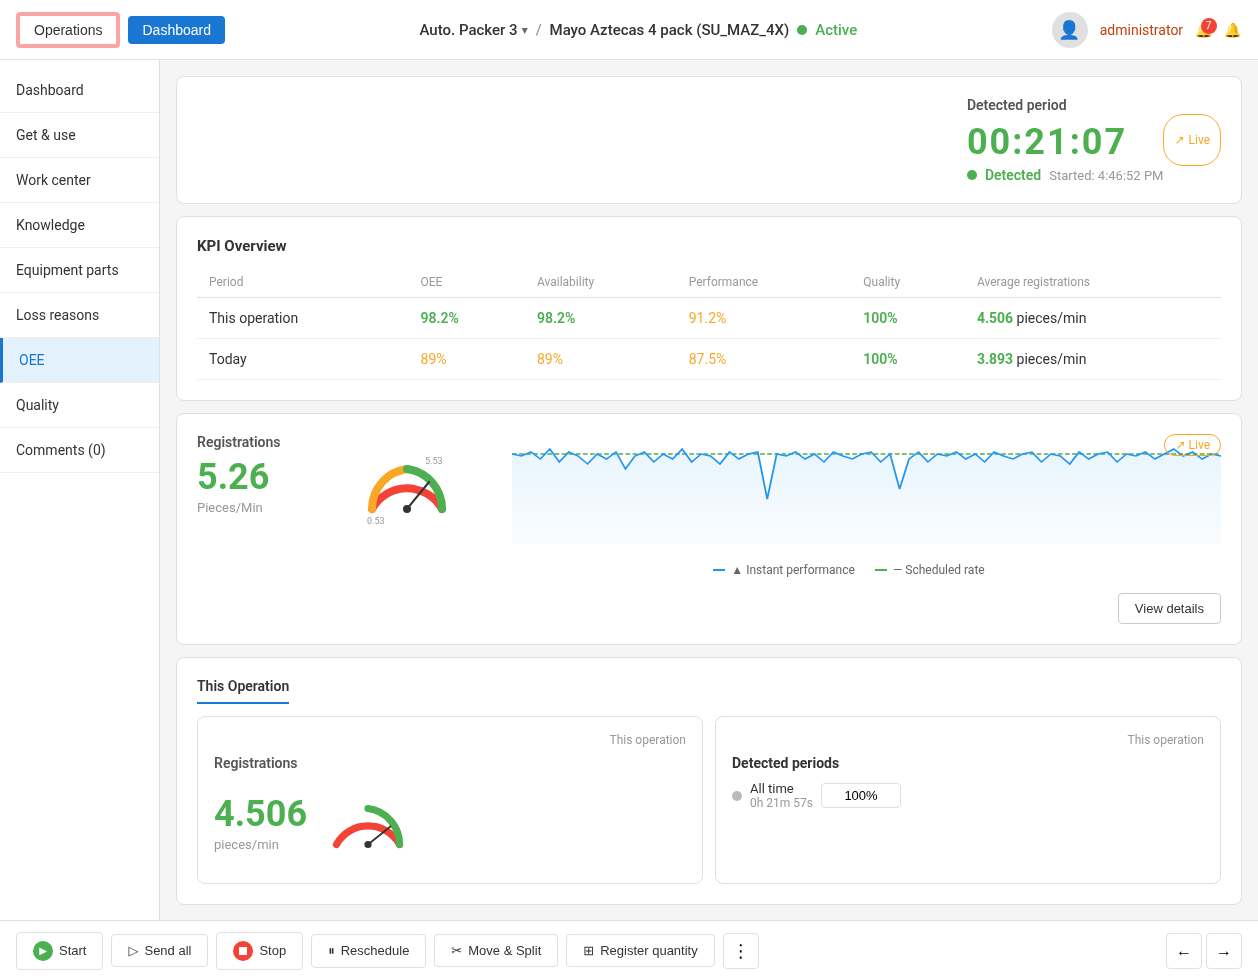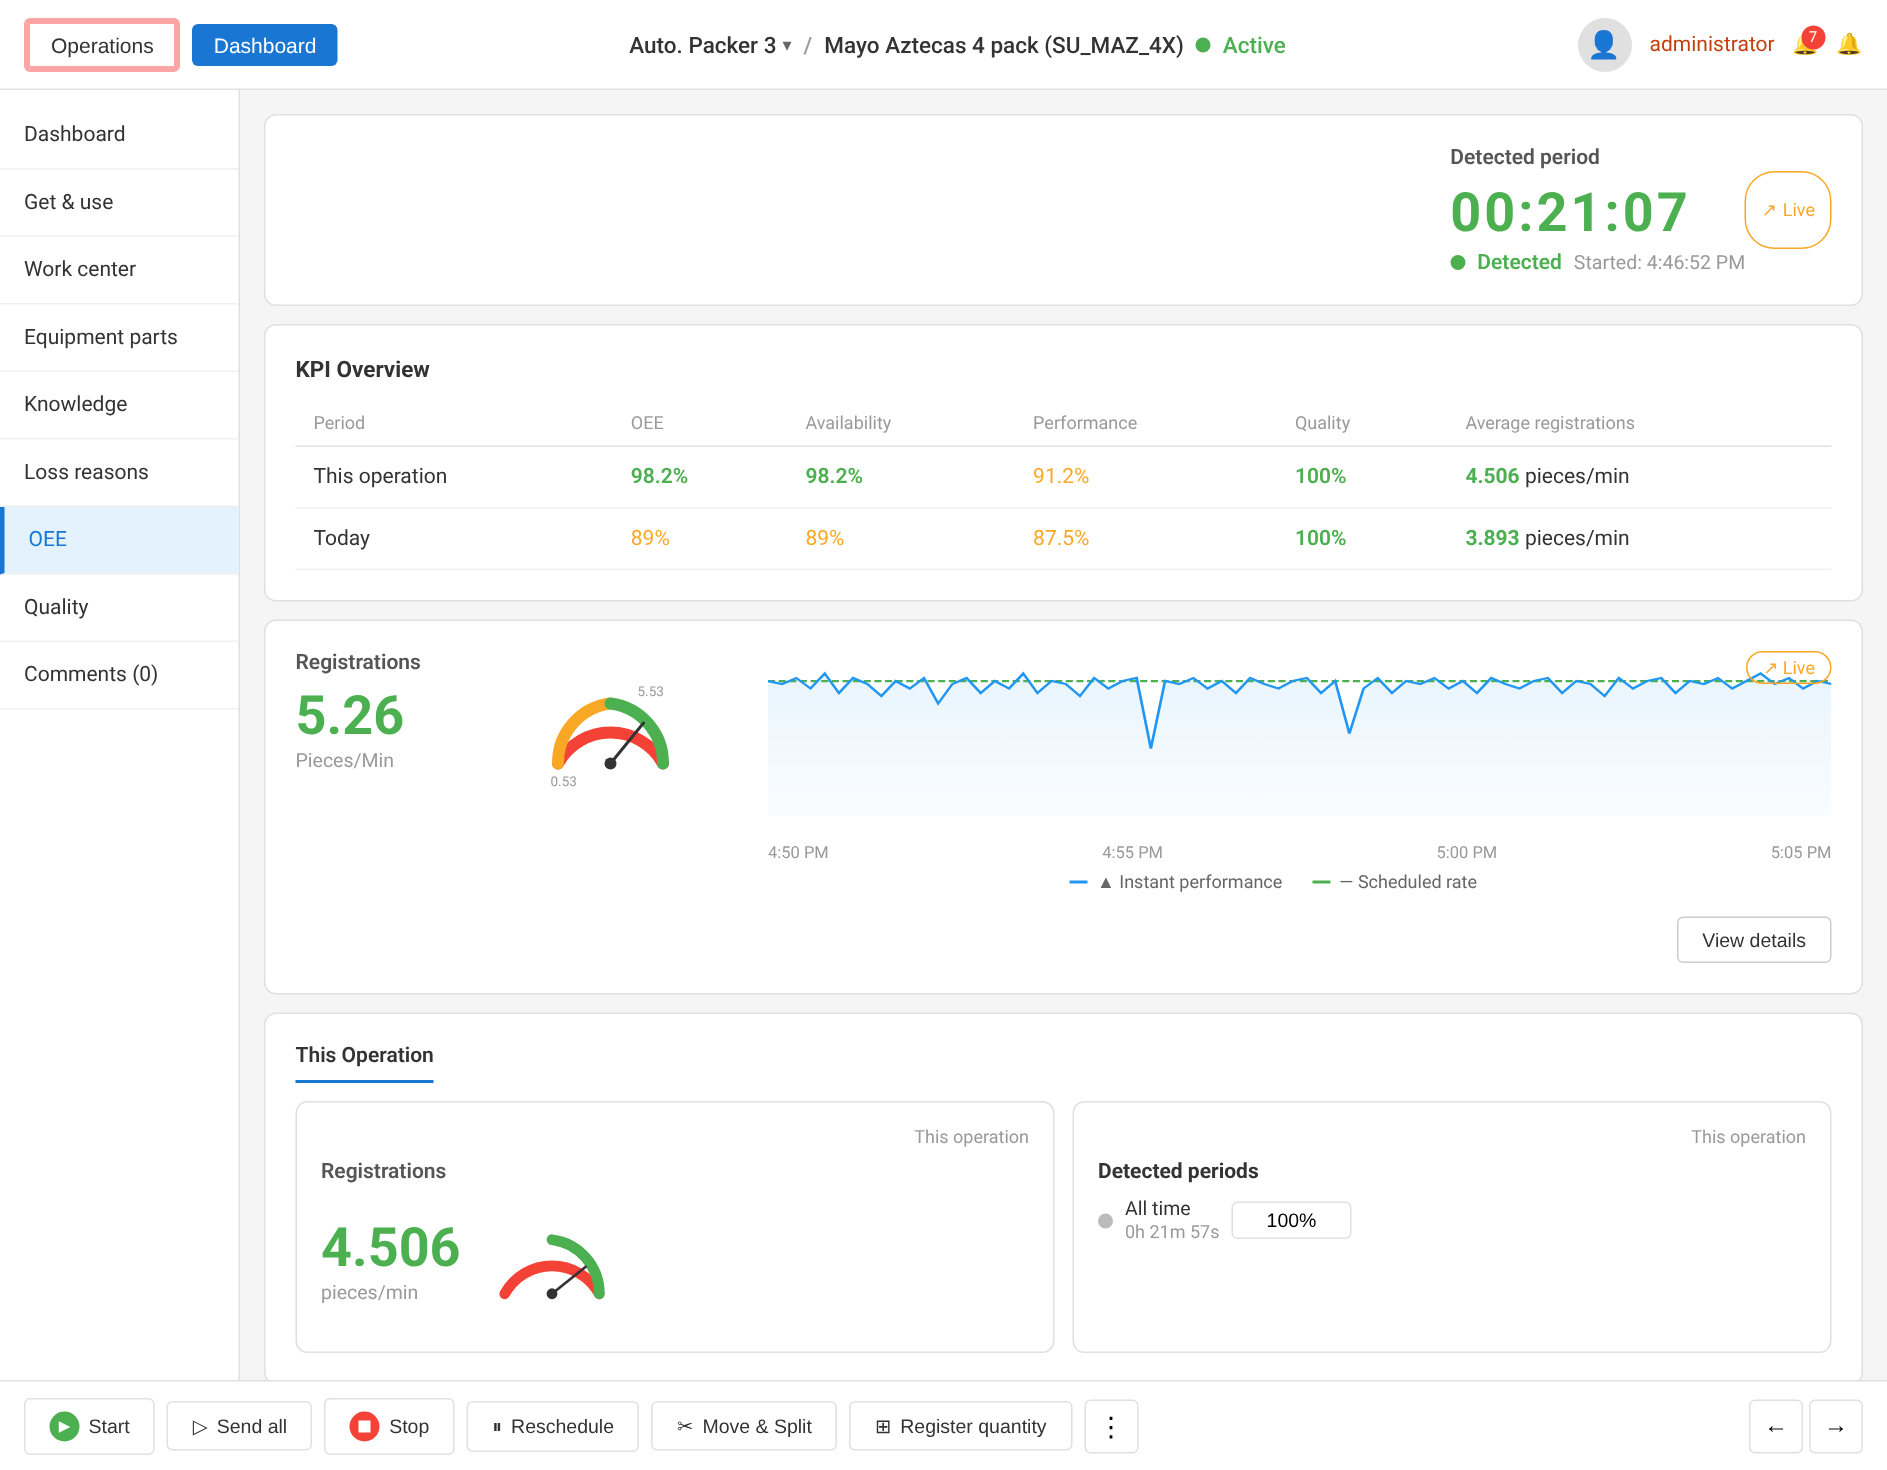--- a/index.html
+++ b/index.html
@@ -130,22 +130,22 @@
   </div>
 </nav>
 
 <div class="layout">
 
   <aside class="sidebar">
 
     <div class="sidebar-item">Dashboard</div>
     <div class="sidebar-item">Get &amp; use</div>
     <div class="sidebar-item">Work center</div>
+    <div class="sidebar-item">Knowledge</div>
     <div class="sidebar-item">Equipment parts</div>
-    <div class="sidebar-item">Knowledge</div>
     <div class="sidebar-item">Loss reasons</div>
     <div class="sidebar-item active">OEE</div>
     <div class="sidebar-item">Quality</div>
     <div class="sidebar-item">Comments (0)</div>
   </aside>
 
   <main class="main">
 
     <div class="card">
       <div class="detected-period">
@@ -230,26 +230,20 @@
                   <stop offset="100%" stop-color="#e3f2fd" stop-opacity="0.2"></stop>
                 </linearGradient>
               </defs>
 
               <path d="M0,20 L8,22 L16,18 L24,25 L32,15 L40,28 L48,18 L56,22 L64,30 L72,20 L80,25 L88,18 L96,35 L104,22 L112,18 L120,28 L128,20 L136,25 L144,15 L152,28 L160,20 L168,22 L176,30 L184,18 L192,25 L200,20 L208,18 L216,65 L224,20 L232,22 L240,18 L248,25 L256,20 L264,28 L272,18 L280,22 L288,25 L296,20 L304,18 L312,28 L320,20 L328,55 L336,25 L344,18 L352,28 L360,20 L368,22 L376,18 L384,25 L392,20 L400,28 L408,18 L416,22 L424,25 L432,20 L440,18 L448,28 L456,20 L464,22 L472,30 L480,18 L488,25 L496,20 L504,18 L512,28 L520,20 L528,22 L536,18 L544,25 L552,20 L560,15 L568,22 L576,18 L584,25 L592,20 L600,22 L600,110 L0,110 Z" fill="url(#bgGrad)"></path>
 
               <line x1="0" y1="20" x2="600" y2="20" stroke="#4caf50" stroke-width="1.5" stroke-dasharray="4,2"></line>
 
               <polyline points="0,20 8,22 16,18 24,25 32,15 40,28 48,18 56,22 64,30 72,20 80,25 88,18 96,35 104,22 112,18 120,28 128,20 136,25 144,15 152,28 160,20 168,22 176,30 184,18 192,25 200,20 208,18 216,65 224,20 232,22 240,18 248,25 256,20 264,28 272,18 280,22 288,25 296,20 304,18 312,28 320,20 328,55 336,25 344,18 352,28 360,20 368,22 376,18 384,25 392,20 400,28 408,18 416,22 424,25 432,20 440,18 448,28 456,20 464,22 472,30 480,18 488,25 496,20 504,18 512,28 520,20 528,22 536,18 544,25 552,20 560,15 568,22 576,18 584,25 592,20 600,22" fill="none" stroke="#2196f3" stroke-width="1.5"></polyline>
             </svg>
-            <div class="chart-labels">
-              <span>4:50 PM</span>
-              <span>4:55 PM</span>
-              <span>5:00 PM</span>
-              <span>5:05 PM</span>
-            </div>
           </div>
           <div class="chart-legend">
             <div class="legend-item">
               <span style="width:12px; height:0; border-top:2px solid #2196f3; display:inline-block;"></span>
               <span>▲ Instant performance</span>
             </div>
             <div class="legend-item">
               <span style="width:12px; height:0; border-top:2px solid #4caf50; display:inline-block;"></span>
               <span>— Scheduled rate</span>
             </div>

